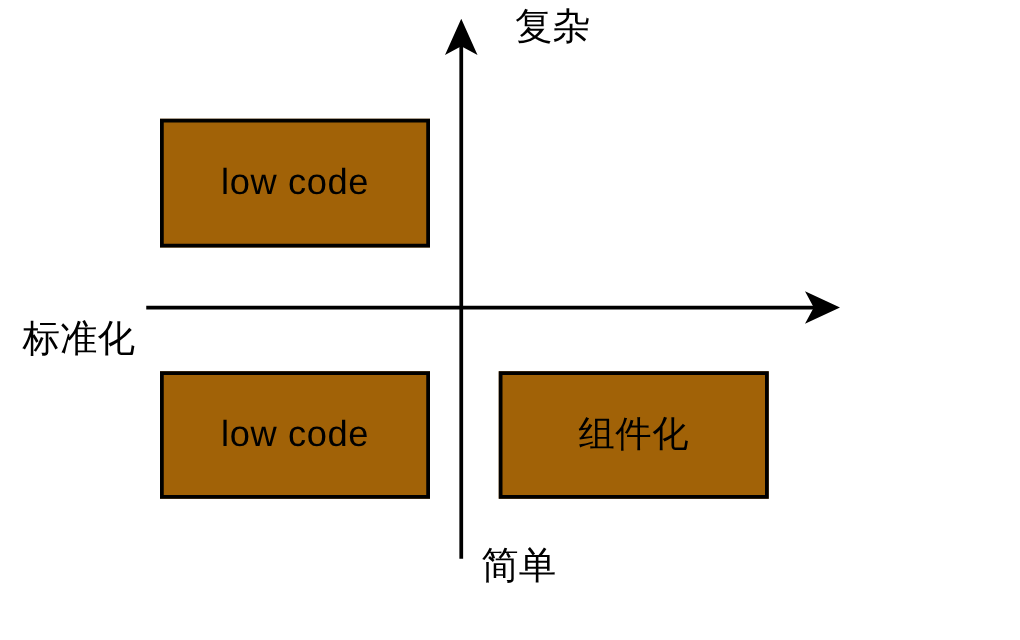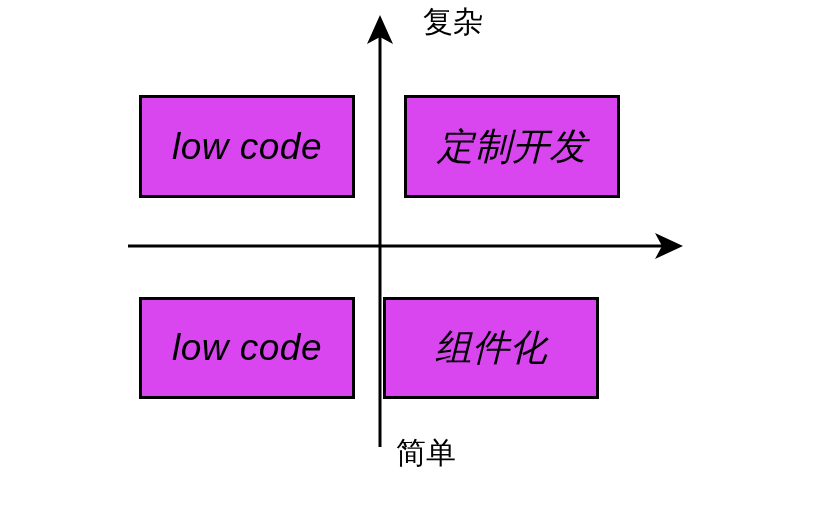--- a/index.html
+++ b/index.html
@@ -7,42 +7,40 @@
   body {
     font-family: "Liberation Sans", "DejaVu Sans", sans-serif;
     color: #000000;
   }
   .canvas {
     position: relative;
     width: 752px;
     height: 512px;
     background: #ffffff;
     overflow: hidden;
-    margin-left: 11px;
   }
   .axes-svg {
     position: absolute;
     left: 0; top: 0;
     width: 816px; height: 512px;
   }
   .qbox {
     position: absolute;
     border: 3px solid #000000;
-    background: #d946ef;
+    background: #a16207;
     display: flex;
     align-items: center;
     justify-content: center;
-    font-size: 37px;
+    font-size: 29px;
     letter-spacing: 0.5px;
-    font-style: italic;
   }
   .qbox-tl { left: 128px; top: 95px;  width: 216px; height: 103px; }
   .qbox-tr { left: 393px; top: 95px;  width: 216px; height: 103px; }
   .qbox-bl { left: 128px; top: 297px; width: 216px; height: 102px; }
-  .qbox-br { left: 372px; top: 297px; width: 216px; height: 102px; }
+  .qbox-br { left: 399px; top: 297px; width: 216px; height: 102px; }
   .axis-label {
     position: absolute;
     font-size: 30px;
     line-height: 1;
     white-space: nowrap;
   }
   .label-top    { left: 412px; top: 7px;   }
   .label-bottom { left: 385px; top: 438px; }
   .label-left   { left: 18px;  top: 257px; }
   .label-right  { left: 688px; top: 256px; }
@@ -60,29 +58,27 @@
 
     <line x1="117" y1="246" x2="652" y2="246" stroke="#000000" stroke-width="3"></line>
 
     <polygon points="672,246 644,233 651,246 644,259" fill="#000000"></polygon>
   </svg>
 
   <div class="axis-label label-top">复杂</div>
 
   <div class="axis-label label-bottom">简单</div>
 
+  <div class="axis-label label-left">标准化</div>
 
 
   <div class="qbox qbox-tl">
     <span>low code</span>
   </div>
 
-  <div class="qbox qbox-tr">
-    <span>定制开发</span>
-  </div>
 
   <div class="qbox qbox-bl">
     <span>low code</span>
   </div>
 
   <div class="qbox qbox-br">
     <span>组件化</span>
   </div>
 
 </div>

